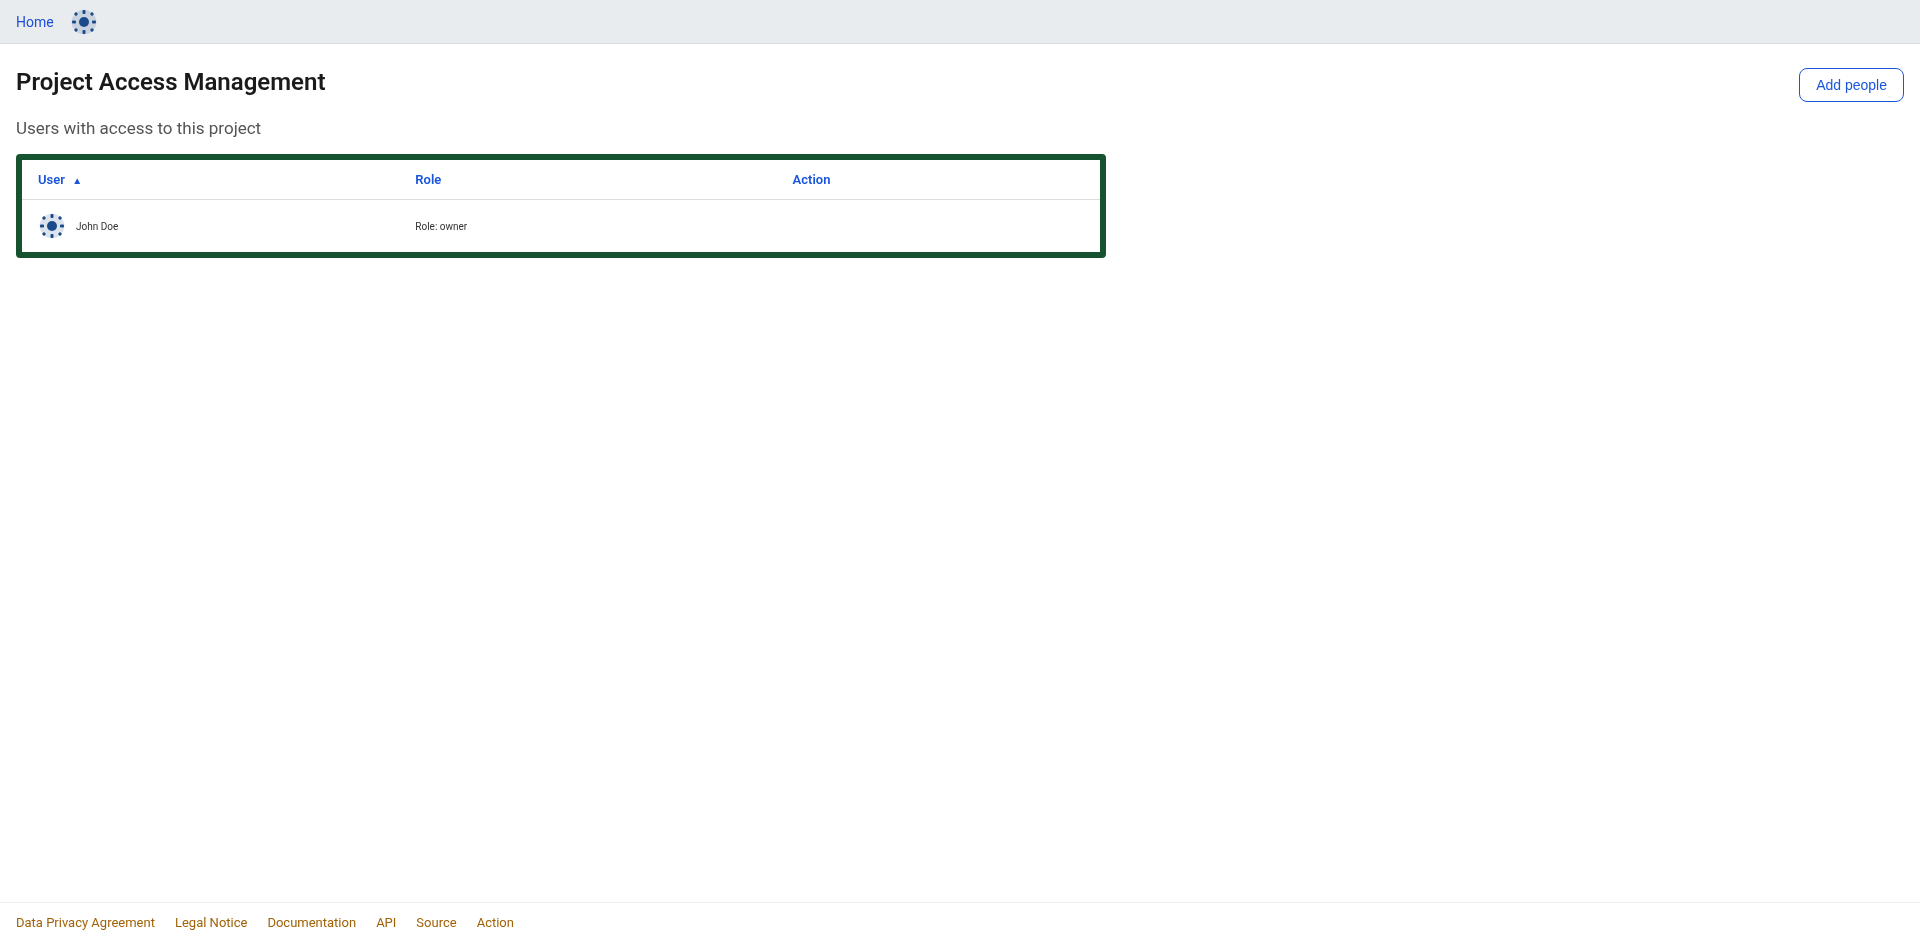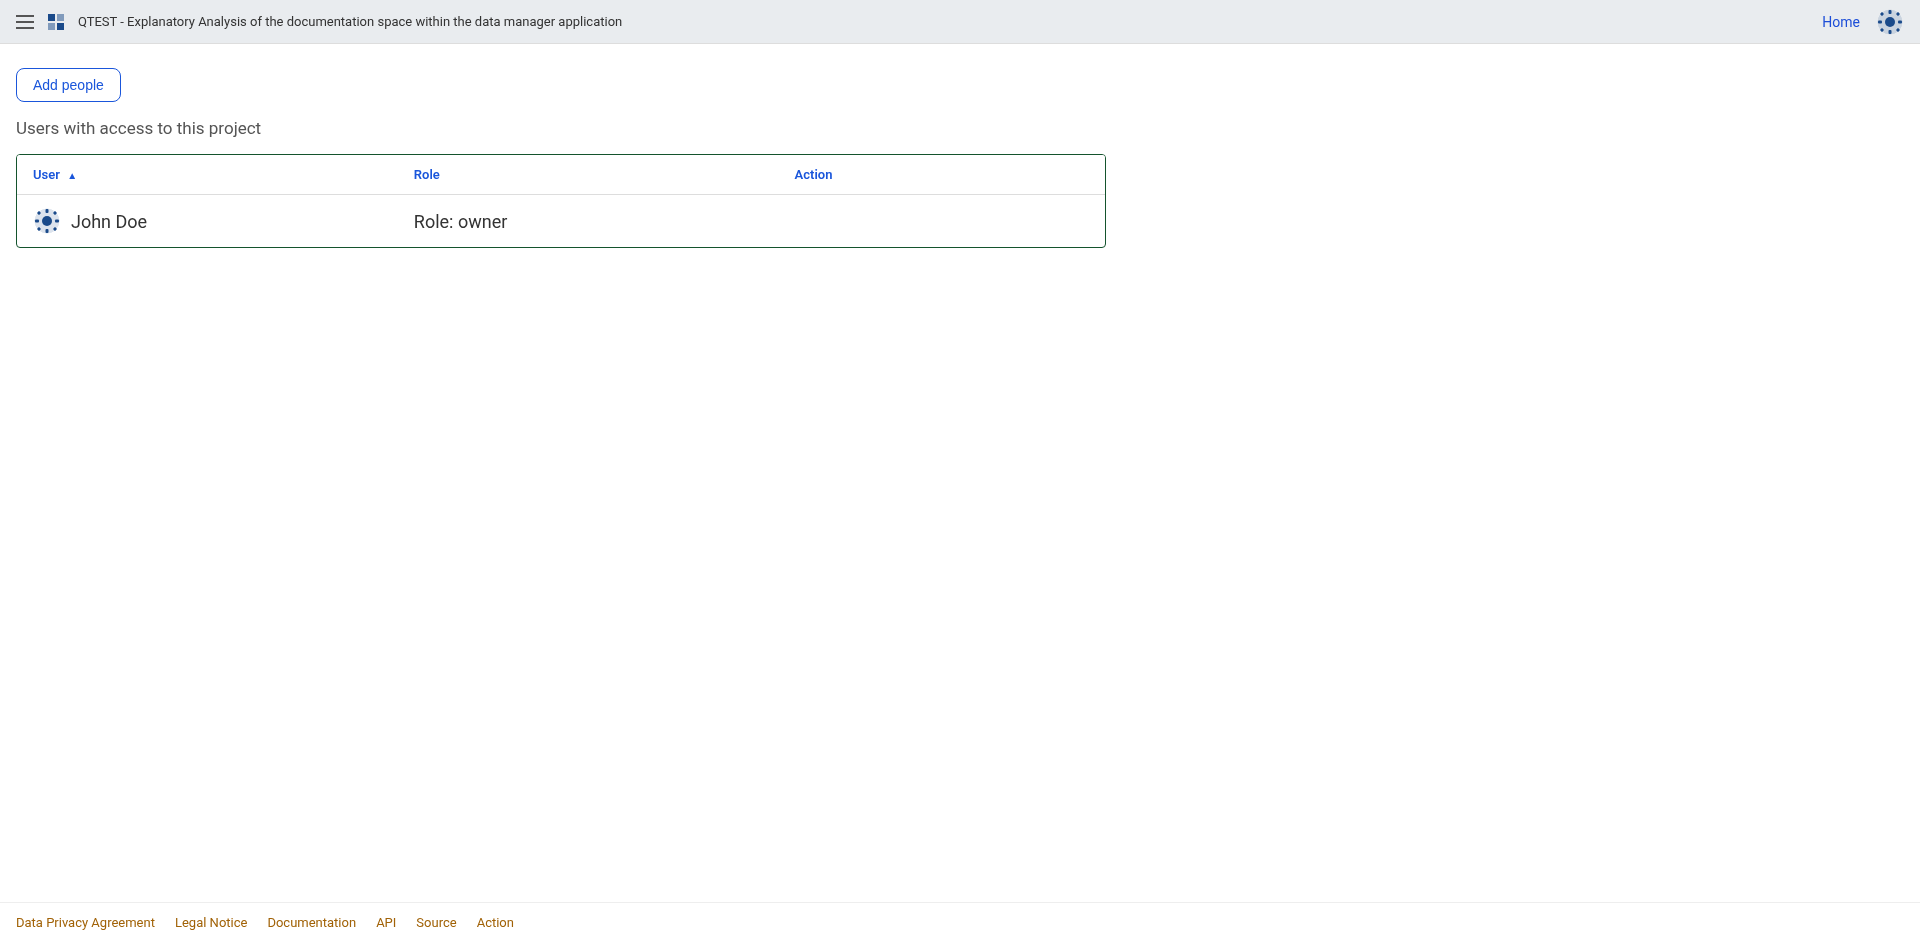--- a/index.html
+++ b/index.html
@@ -110,21 +110,21 @@
     }
 
     .subtitle {
       font-size: 17px;
       color: #555;
       margin-bottom: 16px;
     }
 
     
     .table-container {
-      border: 1px solid #14532d;
+      border: 6px solid #14532d;
       border-radius: 4px;
       overflow: hidden;
       max-width: 1090px;
     }
 
     table {
       width: 100%;
       border-collapse: collapse;
     }
 
@@ -162,21 +162,21 @@
     tbody tr {
       border-bottom: 1px solid #eee;
     }
 
     tbody tr:last-child {
       border-bottom: none;
     }
 
     td {
       padding: 12px 16px;
-      font-size: 18px;
+      font-size: 10px;
       color: #333;
       vertical-align: middle;
     }
 
     .user-cell {
       display: flex;
       align-items: center;
       gap: 10px;
     }
 
@@ -202,34 +202,20 @@
     }
 
     .project-icon-svg {
       fill: #1a4a8a;
     }
   </style>
 </head>
 <body>
 
 <nav class="top-nav">
-  <div class="top-nav-left">
-    <div class="hamburger-icon">
-      <span></span>
-      <span></span>
-      <span></span>
-    </div>
-    <svg class="nav-project-icon project-icon-svg" viewBox="0 0 20 20" xmlns="http://www.w3.org/2000/svg">
-      <rect x="2" y="2" width="7" height="7" fill="#1a4a8a"></rect>
-      <rect x="11" y="2" width="7" height="7" fill="#1a4a8a" opacity="0.5"></rect>
-      <rect x="2" y="11" width="7" height="7" fill="#1a4a8a" opacity="0.5"></rect>
-      <rect x="11" y="11" width="7" height="7" fill="#1a4a8a"></rect>
-    </svg>
-    <span class="nav-title">QTEST - Explanatory Analysis of the documentation space within the data manager application</span>
-  </div>
   <div class="top-nav-right">
     <a class="home-link" href="#">Home</a>
     <svg class="user-avatar-icon" viewBox="0 0 28 28" xmlns="http://www.w3.org/2000/svg">
 
       <circle cx="14" cy="14" r="12" fill="#1a4a8a" opacity="0.15" stroke="#1a4a8a" stroke-width="1"></circle>
       <circle cx="14" cy="14" r="5" fill="#1a4a8a"></circle>
 
       <rect x="12.5" y="2" width="3" height="4" rx="1" fill="#1a4a8a"></rect>
       <rect x="12.5" y="22" width="3" height="4" rx="1" fill="#1a4a8a"></rect>
       <rect x="2" y="12.5" width="4" height="3" rx="1" fill="#1a4a8a"></rect>
@@ -237,20 +223,21 @@
       <rect x="4.5" y="4.5" width="3" height="3" rx="0.5" fill="#1a4a8a" transform="rotate(45 6 6)"></rect>
       <rect x="20.5" y="4.5" width="3" height="3" rx="0.5" fill="#1a4a8a" transform="rotate(45 22 6)"></rect>
       <rect x="4.5" y="20.5" width="3" height="3" rx="0.5" fill="#1a4a8a" transform="rotate(45 6 22)"></rect>
       <rect x="20.5" y="20.5" width="3" height="3" rx="0.5" fill="#1a4a8a" transform="rotate(45 22 22)"></rect>
     </svg>
   </div>
 </nav>
 
 <main class="main-content">
   <div class="page-header">
+    <h1 class="page-title">Project Access Management</h1>
     <button class="add-people-btn">Add people</button>
   </div>
 
   <p class="subtitle">Users with access to this project</p>
 
   <div class="table-container">
     <table>
       <thead>
         <tr>
           <th class="user-col">

